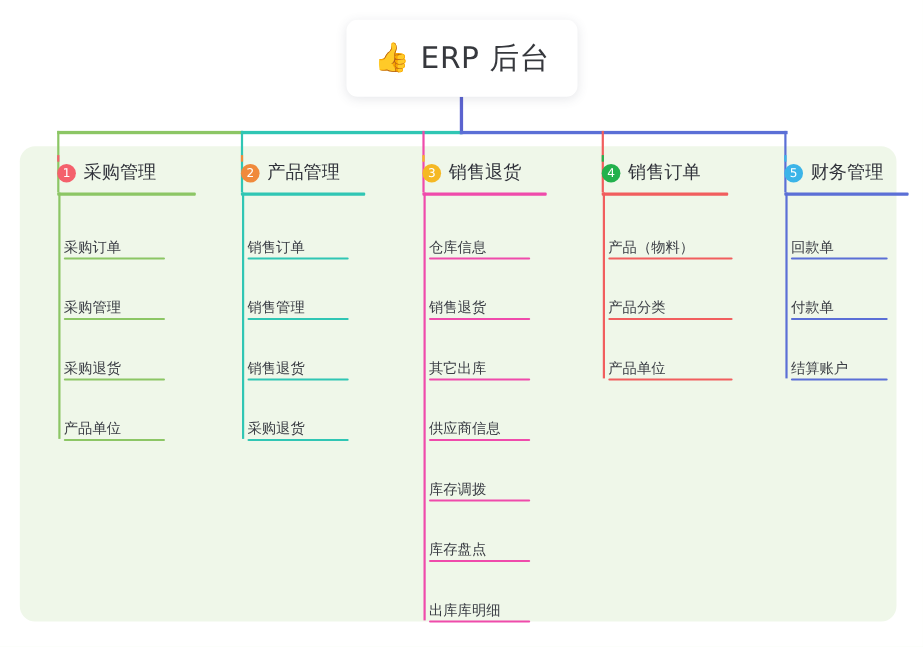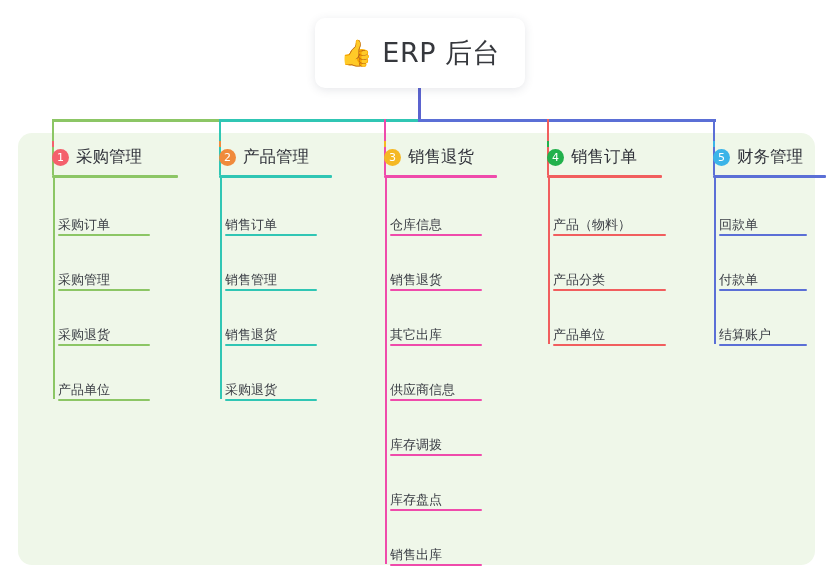--- a/index.html
+++ b/index.html
@@ -165,21 +165,21 @@
         </div>
         <div class="leaf" style="left: 26px; top: 292px;">
           <span class="leaf-text">库存调拨</span>
           <div class="leaf-underline" style="left: 0px; top: 18px; width: 92px; background: rgb(239, 75, 171);"></div>
         </div>
         <div class="leaf" style="left: 26px; top: 347px;">
           <span class="leaf-text">库存盘点</span>
           <div class="leaf-underline" style="left: 0px; top: 18px; width: 92px; background: rgb(239, 75, 171);"></div>
         </div>
         <div class="leaf" style="left: 26px; top: 402px;">
-          <span class="leaf-text">销售出库</span>
+          <span class="leaf-text">出库库明细</span>
           <div class="leaf-underline" style="left: 0px; top: 18px; width: 92px; background: rgb(239, 75, 171);"></div>
         </div>
       </div>
       <div class="col" style="left: 527px;">
         <div class="col-head">
           <span class="badge" style="background: rgb(34, 177, 76);">4</span>
           <span class="col-title">销售订单</span>
         </div>
         <div class="col-underline" style="top: 31px; width: 115px; background: rgb(241, 94, 94);"></div>
         <div class="col-spine" style="left: 21px; top: 31px; height: 169px; background: rgb(241, 94, 94);"></div>

